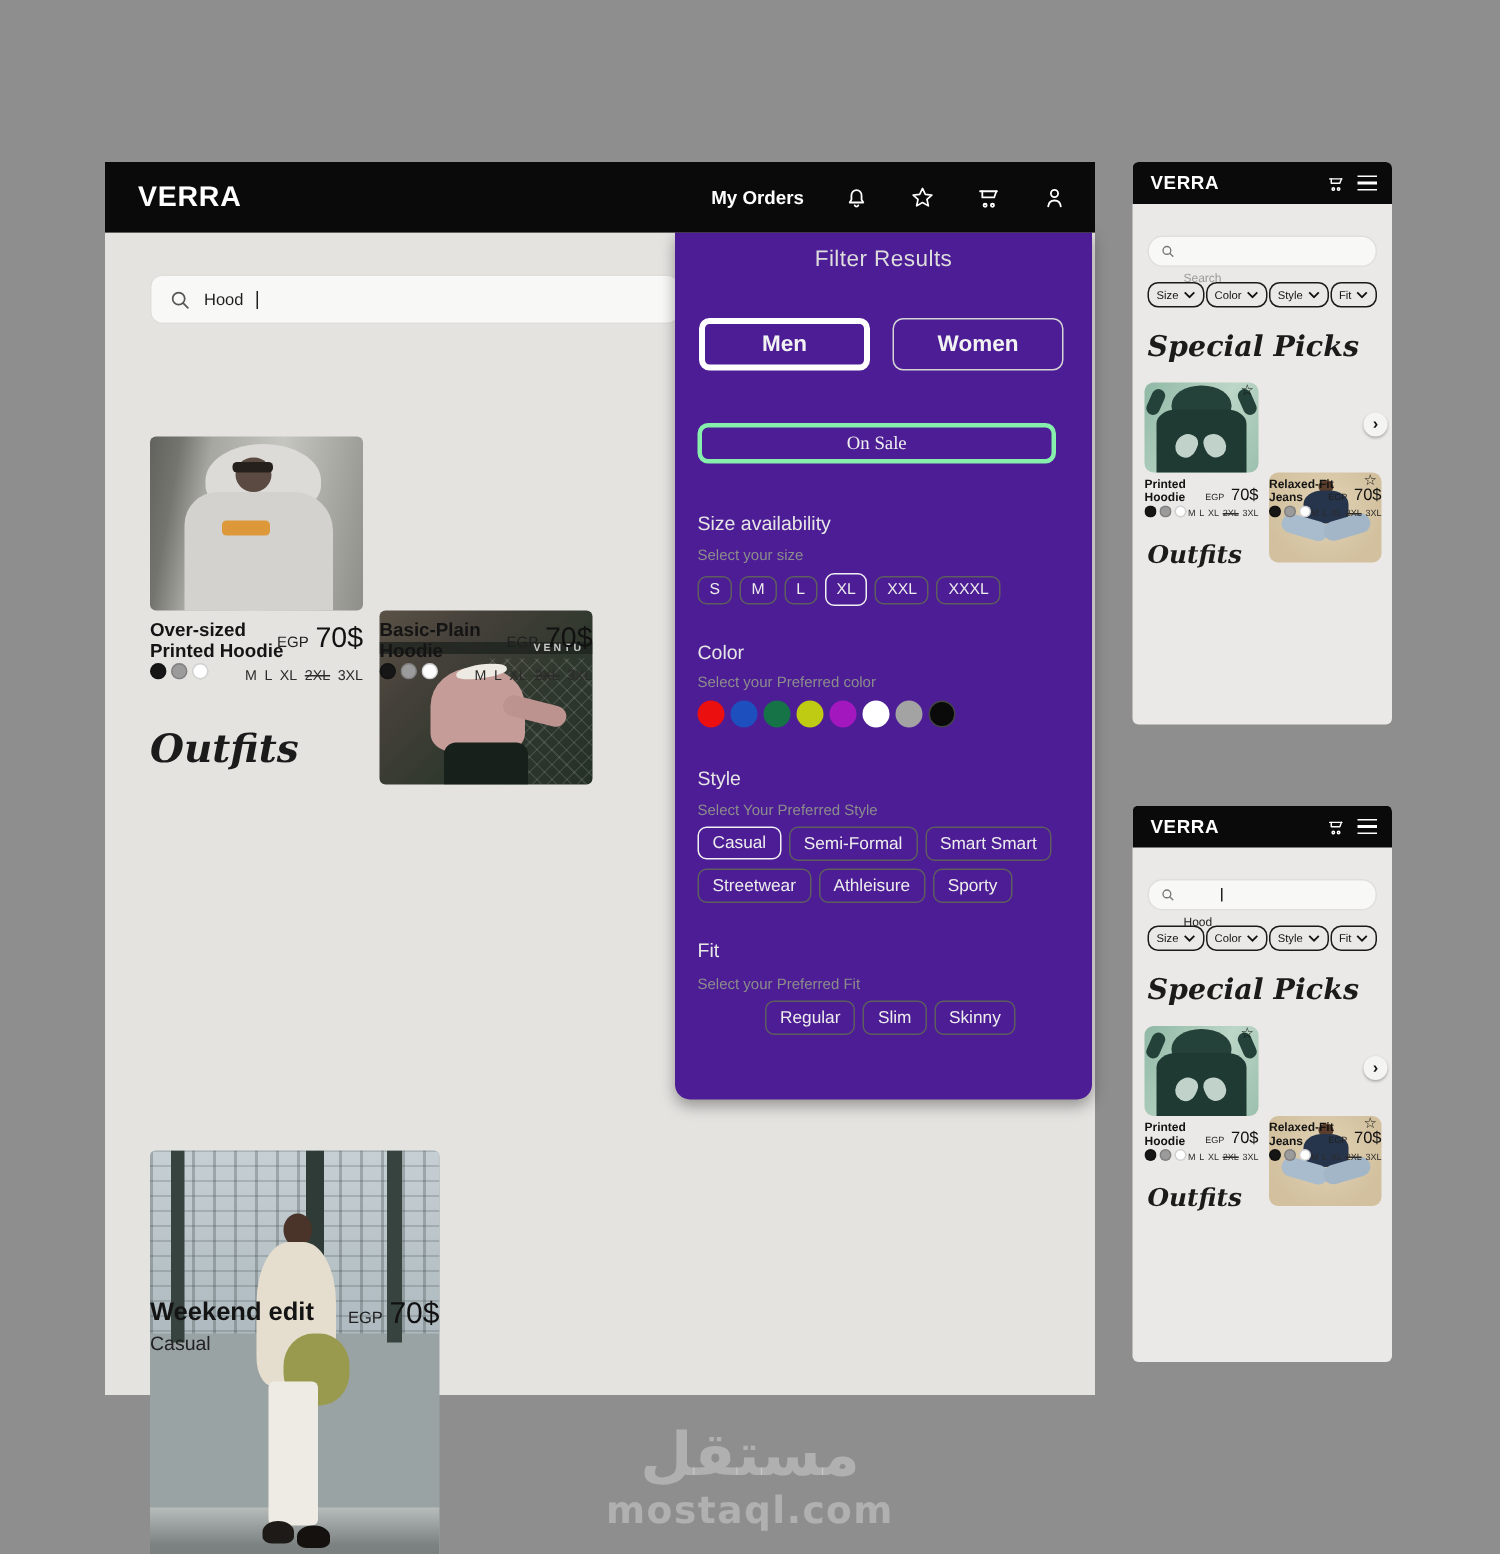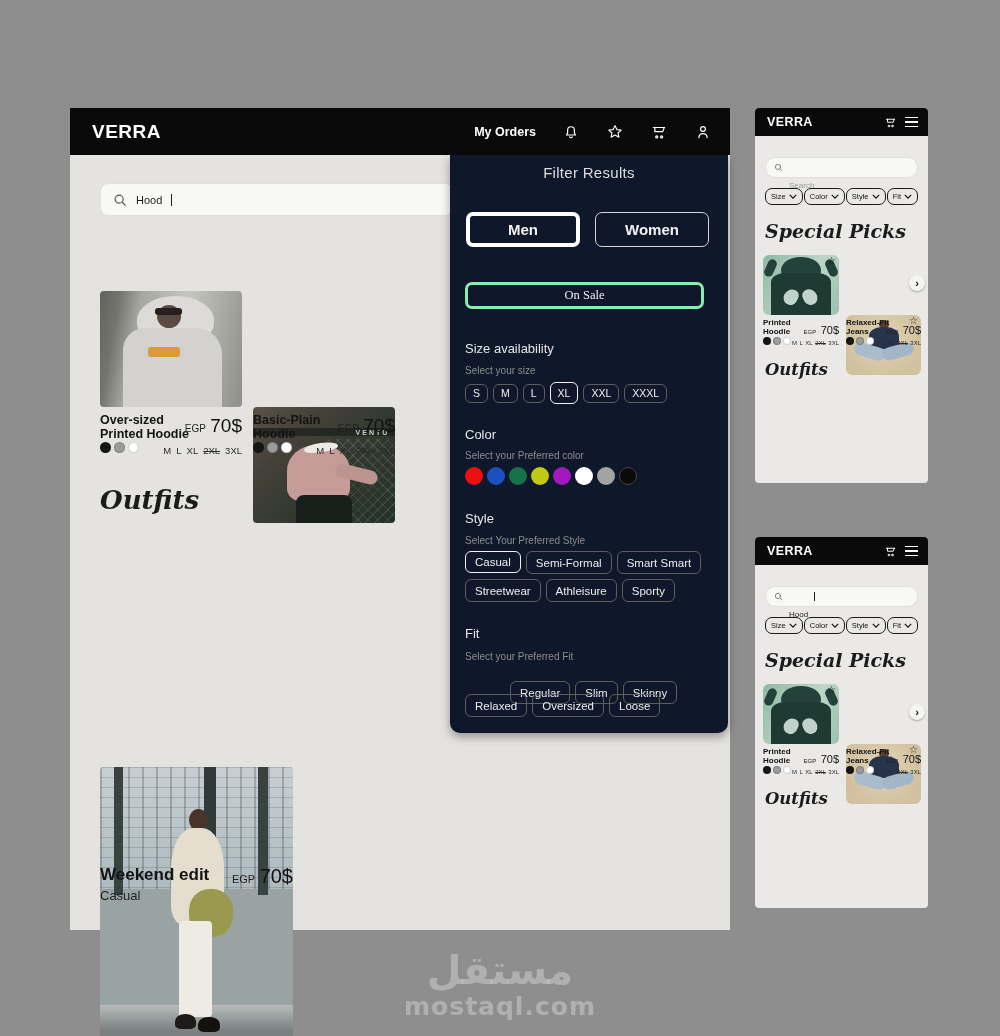--- a/index.html
+++ b/index.html
@@ -37,21 +37,21 @@
 
   .outfit-img { position:absolute; left:30px; top:380px; width:193px; height:321px; border-radius:4px; overflow:hidden; cursor:pointer; }
   .we-row { position:absolute; left:30px; top:710px; width:193px; }
   .we-name { font-size:17px; font-weight:bold; color:#141414; }
   .we-price { position:absolute; right:0; top:0; white-space:nowrap; }
   .we-price .cur { font-size:11px; }
   .we-price .amt { font-size:20px; }
   .we-tag { position:absolute; left:30px; top:733px; font-size:13px; color:#222; }
 
   
-  .panel { position:absolute; left:380px; top:47px; width:278px; height:578px; background:#0f172a; border-radius:0 0 10px 10px; z-index:2; box-shadow:0 4px 10px rgba(0,0,0,.35); }
+  .panel { position:absolute; left:380px; top:47px; width:278px; height:578px; background:#4c1d95; border-radius:0 0 10px 10px; z-index:2; box-shadow:0 4px 10px rgba(0,0,0,.35); }
   .panel-title { position:absolute; top:9px; left:0; width:100%; text-align:center; font-size:15px; color:#DDD; letter-spacing:.3px; }
   .gbtn { position:absolute; top:57px; height:35px; width:114px; background:transparent; color:#F2F2F2; font-size:15px; font-weight:bold; border-radius:7px; display:flex; align-items:center; justify-content:center; cursor:pointer; }
   .gbtn.men { left:16px; border:4px solid #ffffff; }
   .gbtn.women { left:145px; border:1.5px solid #D5D5D5; }
   .onsale { position:absolute; left:15px; top:127px; width:239px; height:27px; border:3px solid #86efac; border-radius:7px; color:#F0F0F0; font-size:12.5px; display:flex; align-items:center; justify-content:center; cursor:pointer;font-family:Liberation Serif, serif; }
   .plabel { position:absolute; left:15px; font-size:13px; color:#E6E6E6; }
   .phint { position:absolute; left:15px; font-size:10px; color:#8C8C8C; }
   .chiprow { position:absolute; left:15px; display:flex; gap:5px; }
   .pchip { display:inline-flex; align-items:center; justify-content:center; border:1px solid #5E5E5E; border-radius:6px; color:#EDEDED; background:transparent; font-size:10.5px; height:19px; padding:0 7px; cursor:pointer; }
   .pchip.sel { border:1.5px solid #F2F2F2; height:22px; }
@@ -306,29 +306,24 @@
         <span class="pchip stylechip">Smart Smart</span>
       </div>
       <div class="chiprow" style="top:424px;">
         <span class="pchip stylechip">Streetwear</span>
         <span class="pchip stylechip">Athleisure</span>
         <span class="pchip stylechip">Sporty</span>
       </div>
 
       <div class="plabel" style="top:471px;">Fit</div>
       <div class="phint" style="top:496px;">Select your Preferred Fit</div>
-      <div class="chiprow" style="top:526px;padding-left:45px;">
+      <div class="chiprow" style="top:512px;padding-left:45px;">
         <span class="pchip stylechip">Regular</span>
         <span class="pchip stylechip">Slim</span>
         <span class="pchip stylechip">Skinny</span>
-      </div>
-      <div class="chiprow" style="top:539px;">
-        <span class="pchip stylechip">Relaxed</span>
-        <span class="pchip stylechip">Oversized</span>
-        <span class="pchip stylechip">Loose</span>
       </div>
     </div>
   </div>
 
   <div class="mobile m1">
     <div class="m-header">
       <span class="m-logo">VERRA</span>
       <span class="m-hicons">
         <svg class="micon" viewBox="0 0 24 24" fill="none" stroke="#FFF" stroke-width="1.8" stroke-linecap="round" stroke-linejoin="round">
           <path d="M4.5 6h15"></path>

